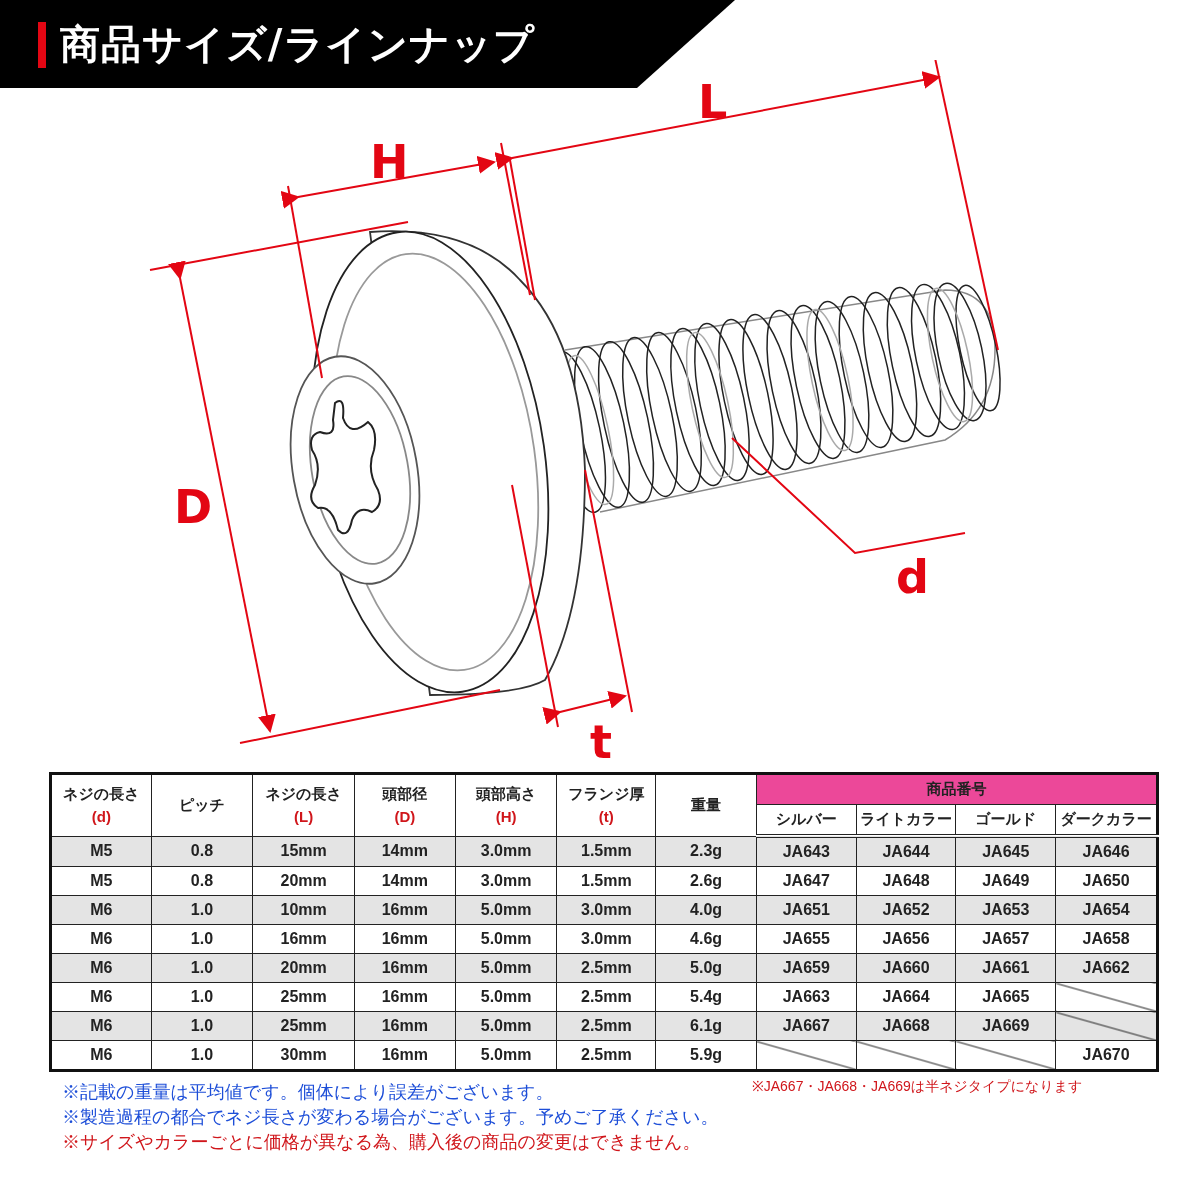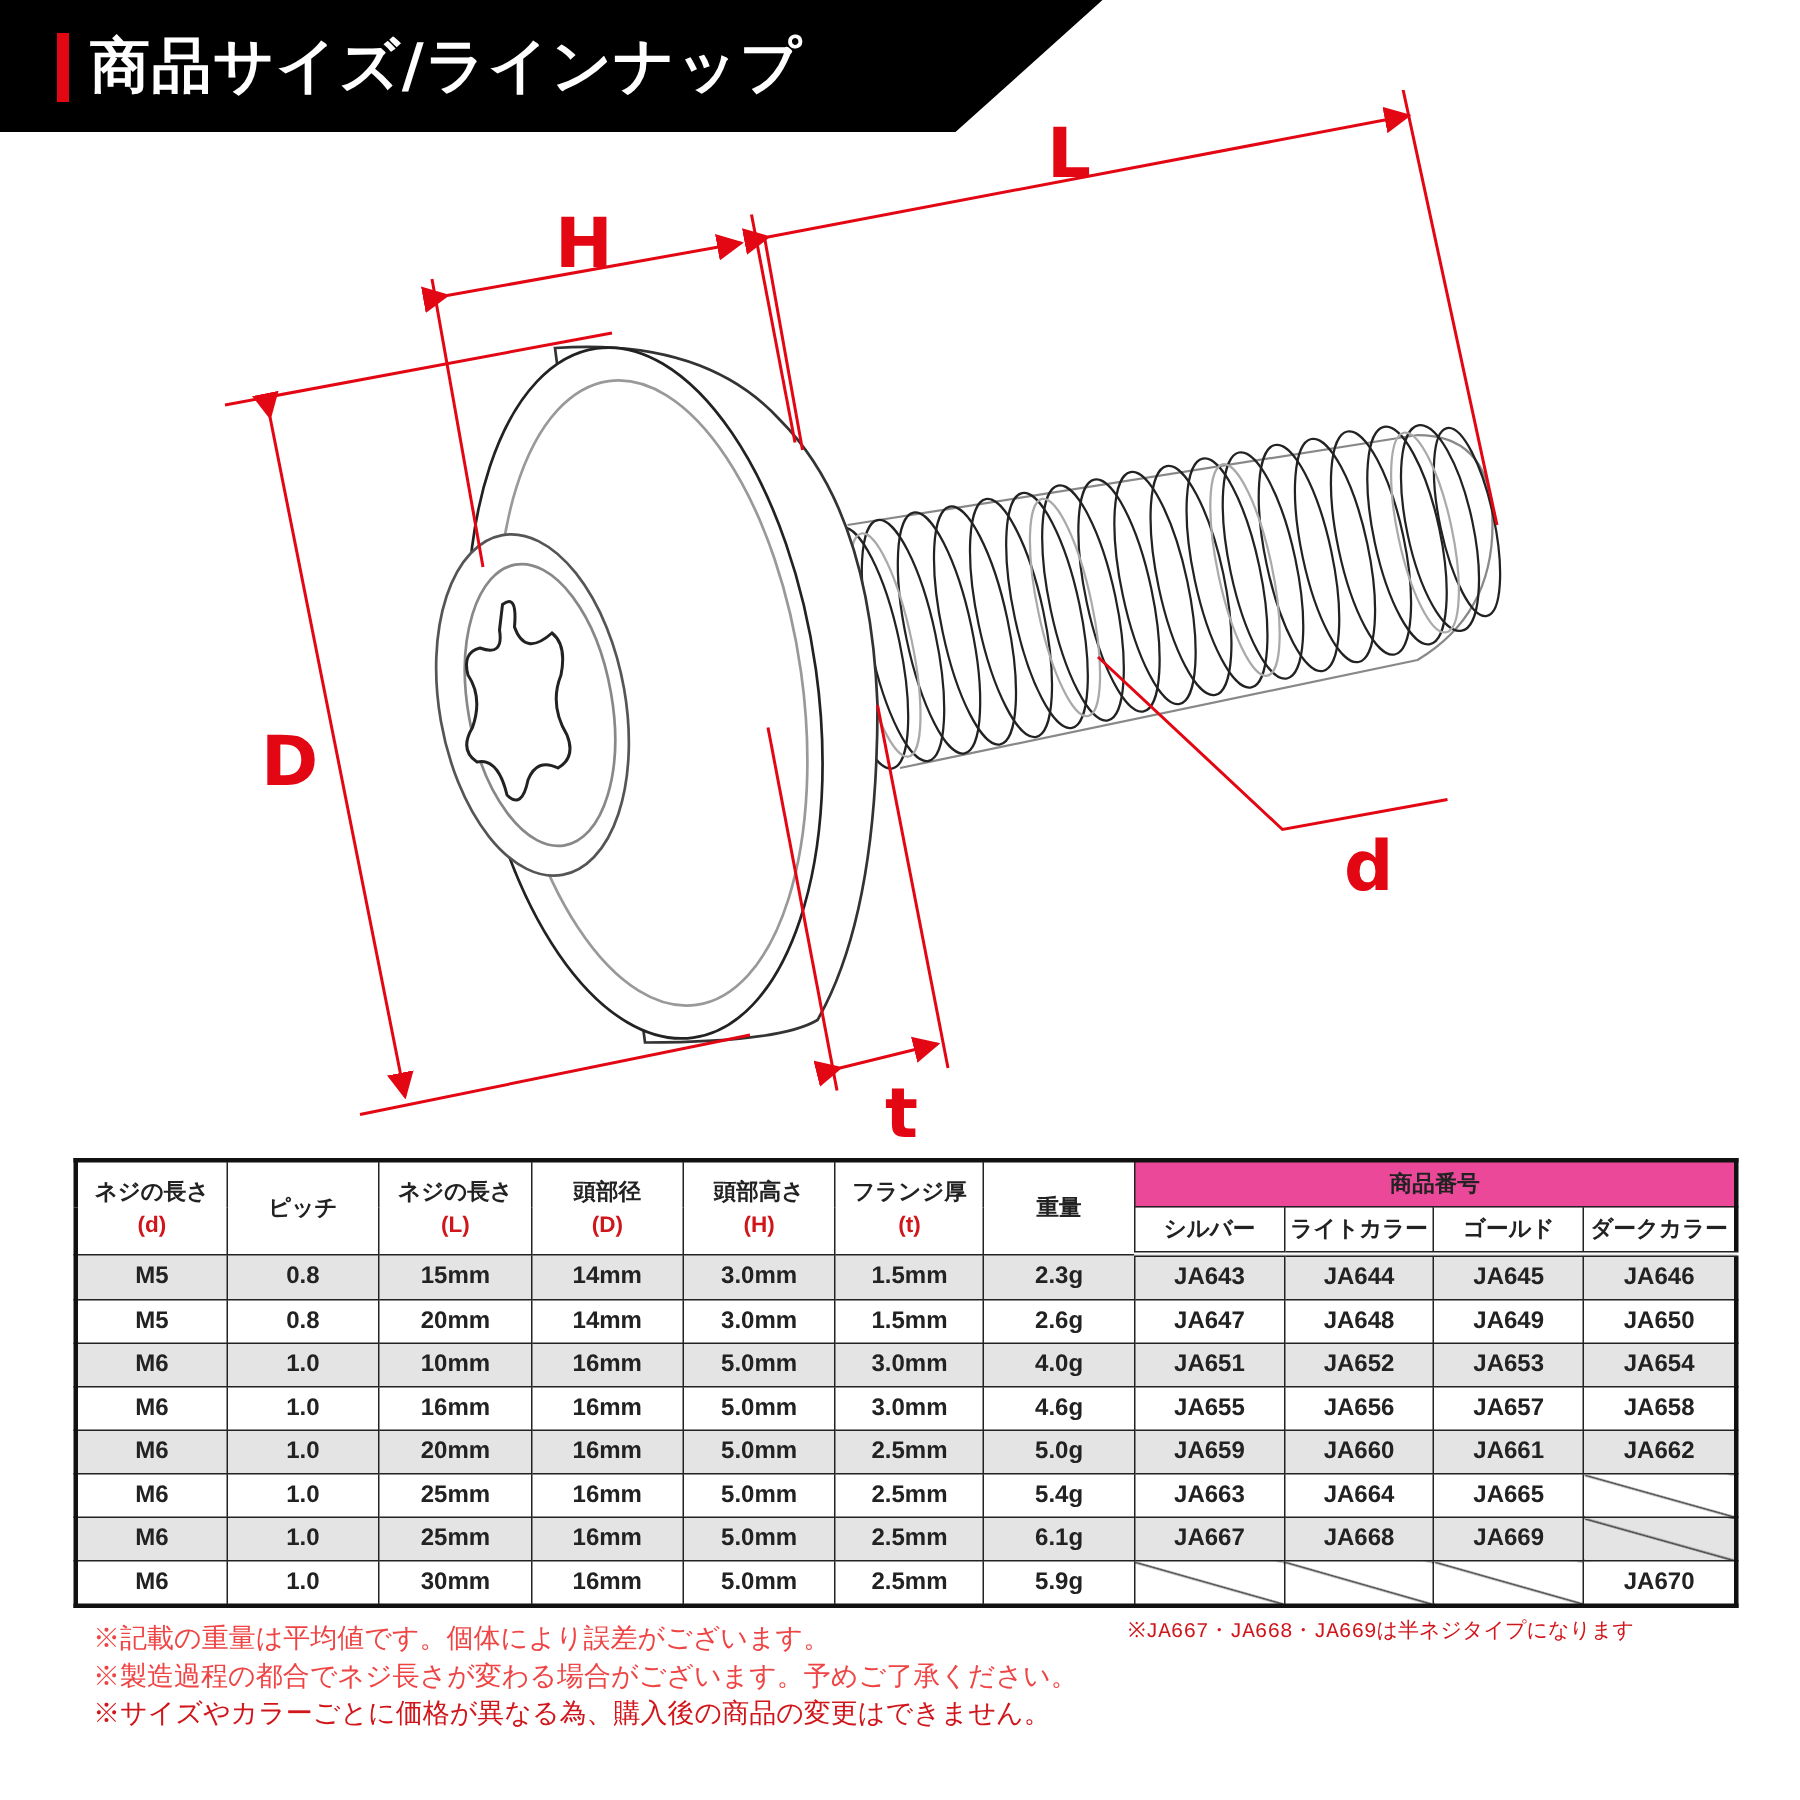--- a/index.html
+++ b/index.html
@@ -17,23 +17,23 @@
   table.spec th, table.spec td { border: 1.5px solid #222; text-align: center; padding: 0; color: #222; }
   table.spec th { font-weight: bold; font-size: 15px; height: 29px; background: #fff; }
   table.spec th .sym { color: #d0161b; display: block; font-size: 15px; margin-top: 4px; }
   table.spec th.group { background: #ec4899; }
   table.spec thead tr:last-child th { border-bottom: 4px double #222; margin-left: 47px; }
   table.spec td { font-size: 16px; font-weight: bold; height: 28px; }
   table.spec tbody tr:nth-child(odd) td { background: #e4e4e4; }
   table.spec tbody tr:nth-child(even) td { background: #ffffff; }
   td.na { background-image: linear-gradient(to top right, transparent calc(50% - 1px), #222 50%, transparent calc(50% + 1px)) !important; }
   .note-right { position: absolute; left: 752px; top: 1076px; color: #d0161b; font-size: 14px; white-space: nowrap;
-                font-family: Liberation Mono, monospace; }
+                font-family: Liberation Sans, sans-serif; }
   .notes { position: absolute; left: 62px; top: 1080px; font-family: "Liberation Sans", sans-serif; }
-  .notes div { font-size: 18px; line-height: 25px; color: #ef4444; white-space: nowrap; }
+  .notes div { font-size: 18px; line-height: 25px; color: #1d4ed8; white-space: nowrap; }
   .notes div.red { color: #d0161b; }
 </style>
 </head>
 <body>
 
 <div class="banner">
   <svg width="740" height="88">
     <polygon points="0,0 735,0 637,88 0,88" fill="#000"></polygon>
   </svg>
   <div class="banner-bar"></div>

